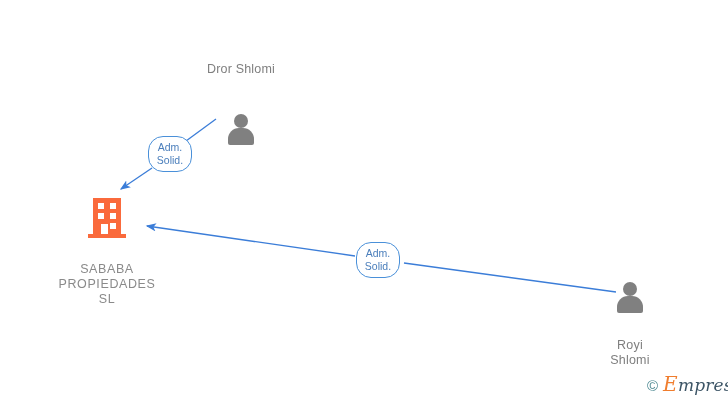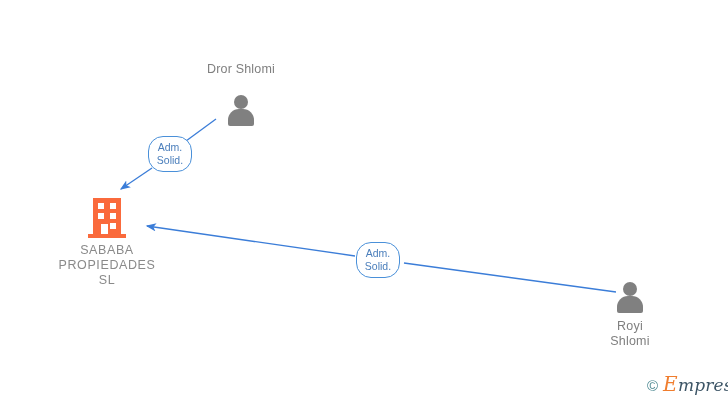--- a/index.html
+++ b/index.html
@@ -25,20 +25,21 @@
     height: 400px;
   }
 
   
   .node {
     position: absolute;
     display: flex;
     flex-direction: column;
     align-items: center;
     width: 140px;
+    gap: 19px;
   }
   .node-label {
     color: #7f7f7f;
     font-size: 12.5px;
     line-height: 15px;
     text-align: center;
     letter-spacing: .2px;
     white-space: pre-line;
   }
   .company-label {

